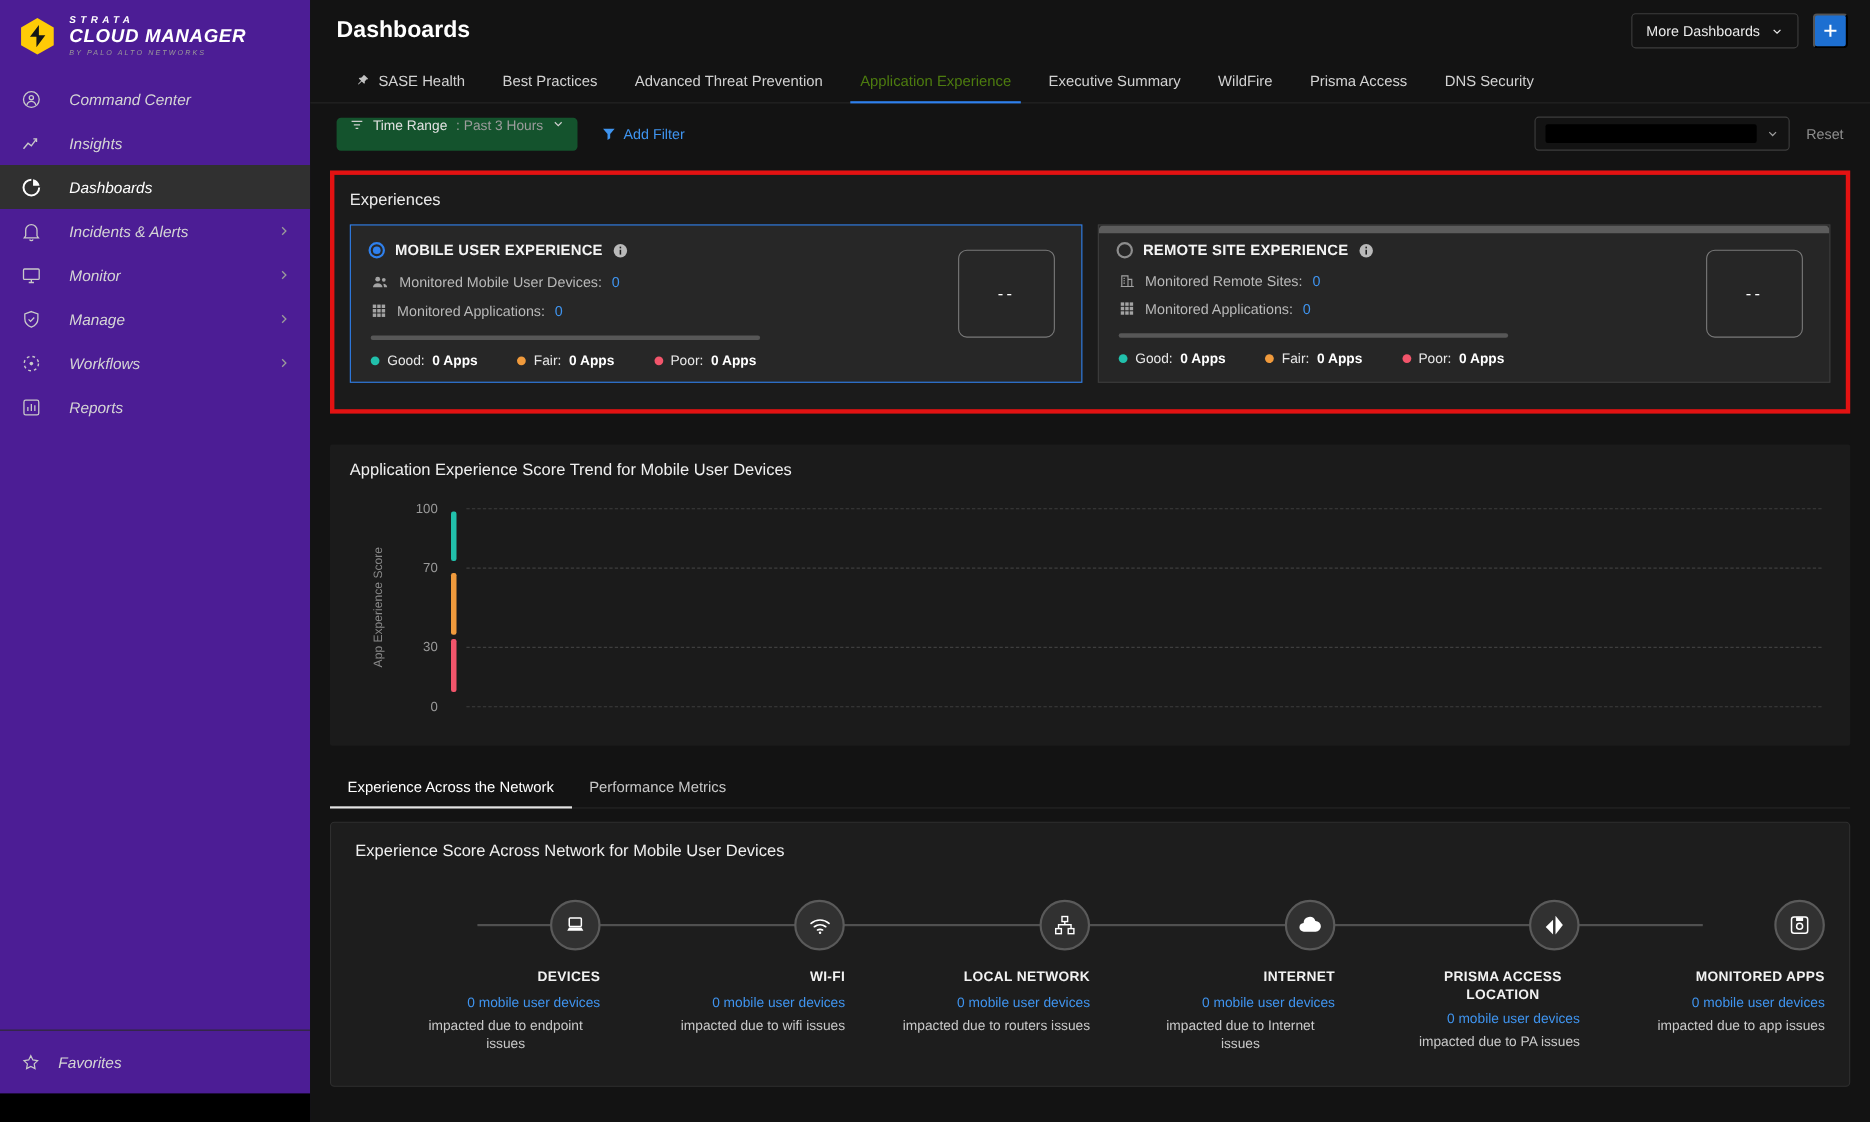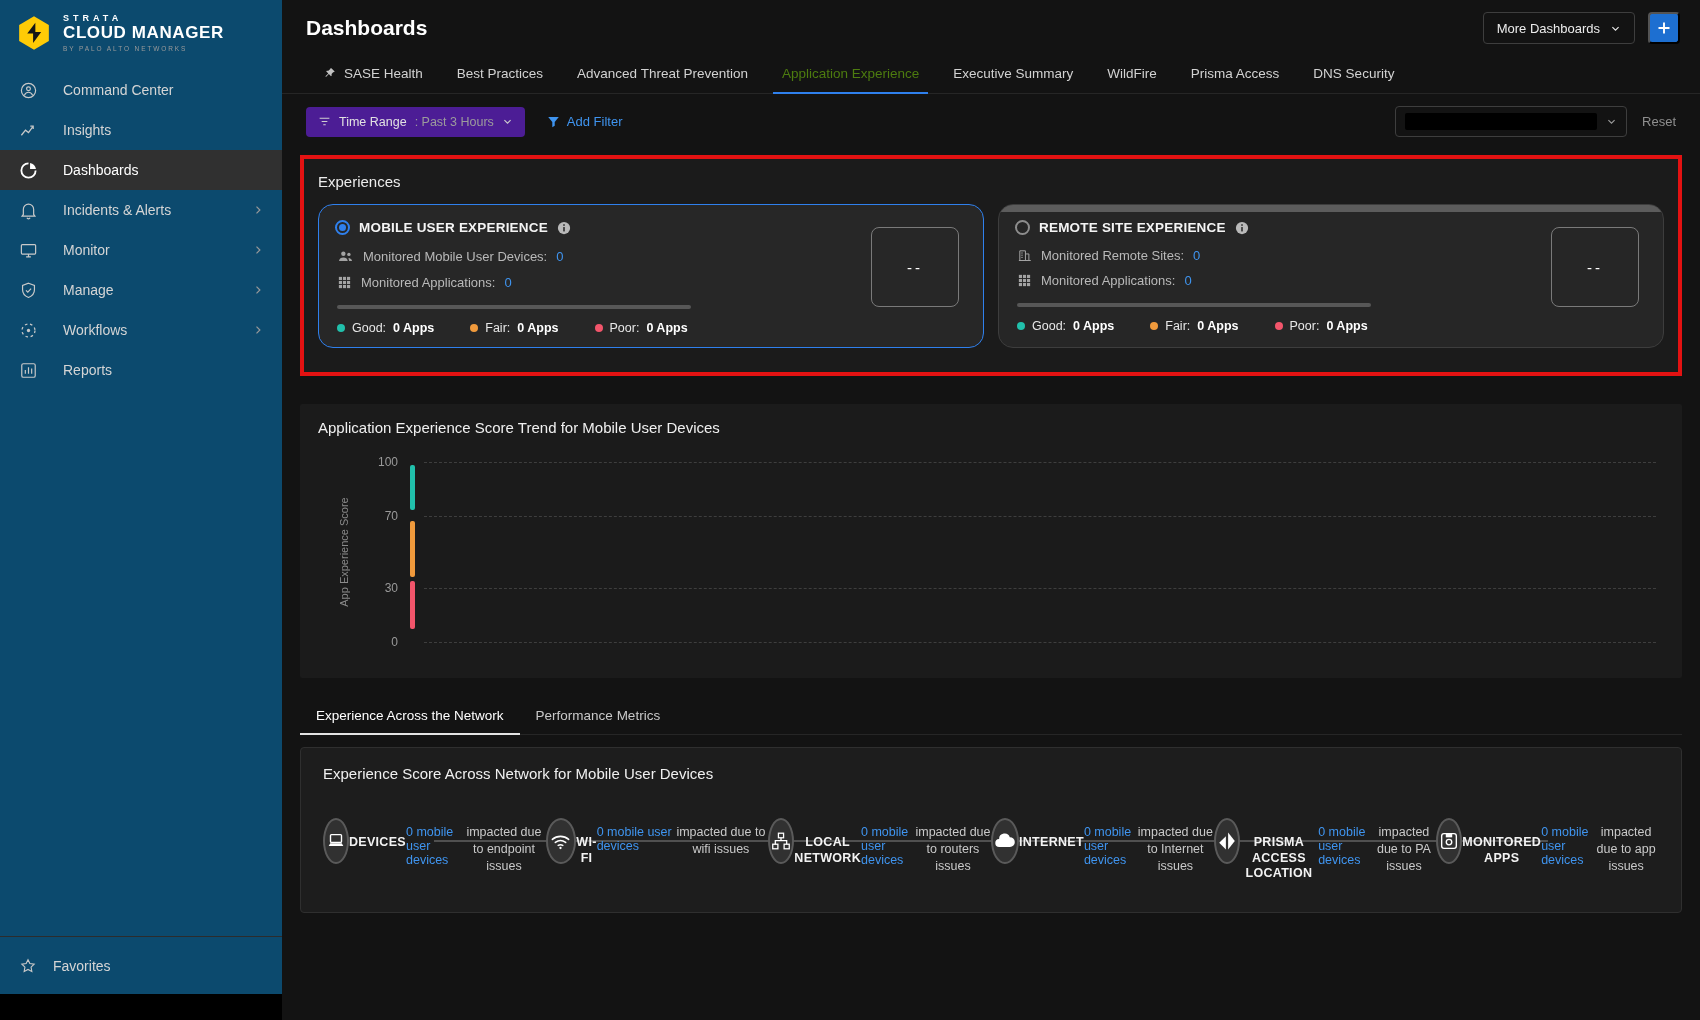--- a/index.html
+++ b/index.html
@@ -9,21 +9,21 @@
     background: #131313;
     color: #e4e4e4;
     font-family: "Liberation Sans", sans-serif;
     font-size: 13px;
     display: flex;
   }
   svg { display: block; }
   [data-interactable="true"] { cursor: pointer; }
 
   
-  .sidebar { width: 282px; flex-shrink: 0; background: #0c4a6e; display: flex; flex-direction: column; }
+  .sidebar { width: 282px; flex-shrink: 0; background: #4c1d95; display: flex; flex-direction: column; font-style: italic; }
   .logo { display: flex; gap: 11px; padding: 13px 16px 10px; align-items: center; }
   .logo-text .l1 { font-size: 9px; letter-spacing: 4px; color: #fff; font-weight: 700; }
   .logo-text .l2 { font-size: 17px; font-weight: 800; color: #fff; letter-spacing: 0.6px; }
   .logo-text .l3 { font-size: 6.5px; color: #9a9a9a; letter-spacing: 1.9px; margin-top: 2px; }
   .nav { margin-top: 8px; }
   .nav-item { display: flex; align-items: center; gap: 25px; height: 40px; padding: 0 18px; color: #d5d5d5; font-size: 14px; }
   .nav-item.active { background: #303030; color: #fff; }
   .nav-icon { width: 20px; height: 20px; display: flex; align-items: center; justify-content: center; color: #c9c9c9; }
   .nav-item.active .nav-icon { color: #fff; }
   .nav-chev { margin-left: auto; display: flex; color: #9a9a9a; }
@@ -38,35 +38,35 @@
   .header-actions { margin-left: auto; display: flex; gap: 13px; align-items: center; }
   .btn-more { display: flex; align-items: center; gap: 10px; height: 32px; padding: 0 13px; border: 1px solid #3e3e3e; border-radius: 4px; color: #ececec; font-size: 13px; background: transparent; }
   .btn-add { width: 32px; height: 32px; border-radius: 4px; background: #1d6fd1; display: flex; align-items: center; justify-content: center; }
 
   .tabs { display: flex; align-items: flex-end; padding: 0 24px; border-bottom: 1px solid #262626; margin-top: 4px; }
   .tab { padding: 10px 17px 12px; color: #d2d2d2; font-size: 13.5px; display: flex; align-items: center; gap: 8px; position: relative; }
   .tab.active { color: #4d7c0f; }
   .tab.active::after { content: ""; position: absolute; left: 8px; right: 8px; bottom: -1px; height: 2px; background: #2f80ed; }
 
   .filter-bar { display: flex; align-items: center; gap: 22px; padding: 12px 24px 10px; }
-  .chip { display: flex; align-items: center; gap: 8px; background: #4c1d95; border-radius: 4px; height: 30px; padding: 0 12px; font-size: 12.5px; color: #e2e2e2; }
+  .chip { display: flex; align-items: flex-start; gap: 8px; background: #14532d; border-radius: 4px; height: 30px; padding: 0 12px; font-size: 12.5px; color: #e2e2e2; }
   .chip .muted { color: #9c9c9c; }
   .add-filter { display: flex; align-items: center; gap: 7px; color: #3f94ef; font-size: 13px; }
   .filter-right { margin-left: auto; display: flex; align-items: center; gap: 15px; }
   .select-box { width: 232px; height: 31px; border: 1px solid #3e3e3e; border-radius: 4px; display: flex; align-items: center; padding: 0 9px; gap: 9px; }
   .select-redacted { flex: 1; height: 17px; background: #000; border-radius: 2px; }
   .reset { color: #8f8f8f; font-size: 13px; }
 
   .content { flex: 1; overflow: hidden; }
 
   
   .red-box { margin: 8px 18px 0; border: 4px solid #e31212; background: #1b1b1b; padding: 12px 14px 24px; }
   .section-title { font-size: 15px; color: #ececec; margin: 2px 0 14px; font-weight: 400; }
   .cards { display: flex; gap: 14px; }
-  .exp-card { position: relative; flex: 1; background: #262626; border: 1px solid #3d3d3d; border-radius: 15px; padding: 15px 16px 12px; overflow: hidden; }
+  .exp-card { position: relative; flex: 1; background: #262626; border: 1px solid #3d3d3d; border-radius: 0; padding: 15px 16px 12px; overflow: hidden; }
   .exp-card.selected { border-color: #2f80ed; background: #272727; }
   .card-head { display: flex; align-items: center; gap: 9px; }
   .radio { width: 15px; height: 15px; border-radius: 50%; border: 2px solid #8d8d8d; position: relative; flex-shrink: 0; }
   .radio.on { border-color: #2f80ed; }
   .radio.on::after { content: ""; position: absolute; inset: 2px; border-radius: 50%; background: #2f80ed; }
   .card-title { font-size: 13.5px; font-weight: 700; color: #f4f4f4; letter-spacing: 0.2px; }
   .metrics { margin: 13px 0 0 2px; display: flex; flex-direction: column; gap: 10px; }
   .metric { display: flex; align-items: center; gap: 9px; }
   .metric-label { color: #b9b9b9; font-size: 13px; }
   .metric-value { color: #3f94ef; font-size: 13px; }
@@ -94,21 +94,21 @@
 
   
   .lower-tabs { display: flex; margin: 20px 18px 0; border-bottom: 1px solid #262626; }
   .ltab { padding: 10px 16px 11px; font-size: 13.5px; color: #c8c8c8; position: relative; }
   .ltab.active { color: #fff; }
   .ltab.active::after { content: ""; position: absolute; left: 0; right: 0; bottom: -1px; height: 2px; background: #e3e3e3; }
 
   .net-card { margin: 12px 18px 24px; background: #1d1d1d; border: 1px solid #2f2f2f; border-radius: 4px; padding: 17px 22px 30px; }
   .nodes { position: relative; display: flex; margin-top: 36px; }
   .track { position: absolute; top: 22px; left: 8.33%; right: 8.33%; height: 2px; background: #505050; }
-  .node { width: 16.666%; display: flex; flex-direction: row; align-items: flex-start; position: relative; z-index: 1; }
+  .node { width: 16.666%; display: flex; flex-direction: column; align-items: flex-end; position: relative; z-index: 1; }
   .node-circle { width: 46px; height: 46px; border-radius: 50%; background: #313131; border: 2px solid #5a5a5a; display: flex; align-items: center; justify-content: center; }
   .node-label { margin-top: 17px; font-size: 12.5px; font-weight: 700; color: #f2f2f2; text-align: center; letter-spacing: 0.3px; max-width: 140px; line-height: 1.25; }
   .node-link { margin-top: 7px; font-size: 12.5px; color: #3f94ef; }
   .node-desc { margin-top: 6px; font-size: 12.5px; color: #c9c9c9; text-align: center; max-width: 172px; line-height: 1.35; }
 </style>
 </head>
 <body>
 
 <div class="sidebar" data-interactable="false">
   <div class="logo" data-interactable="true">

